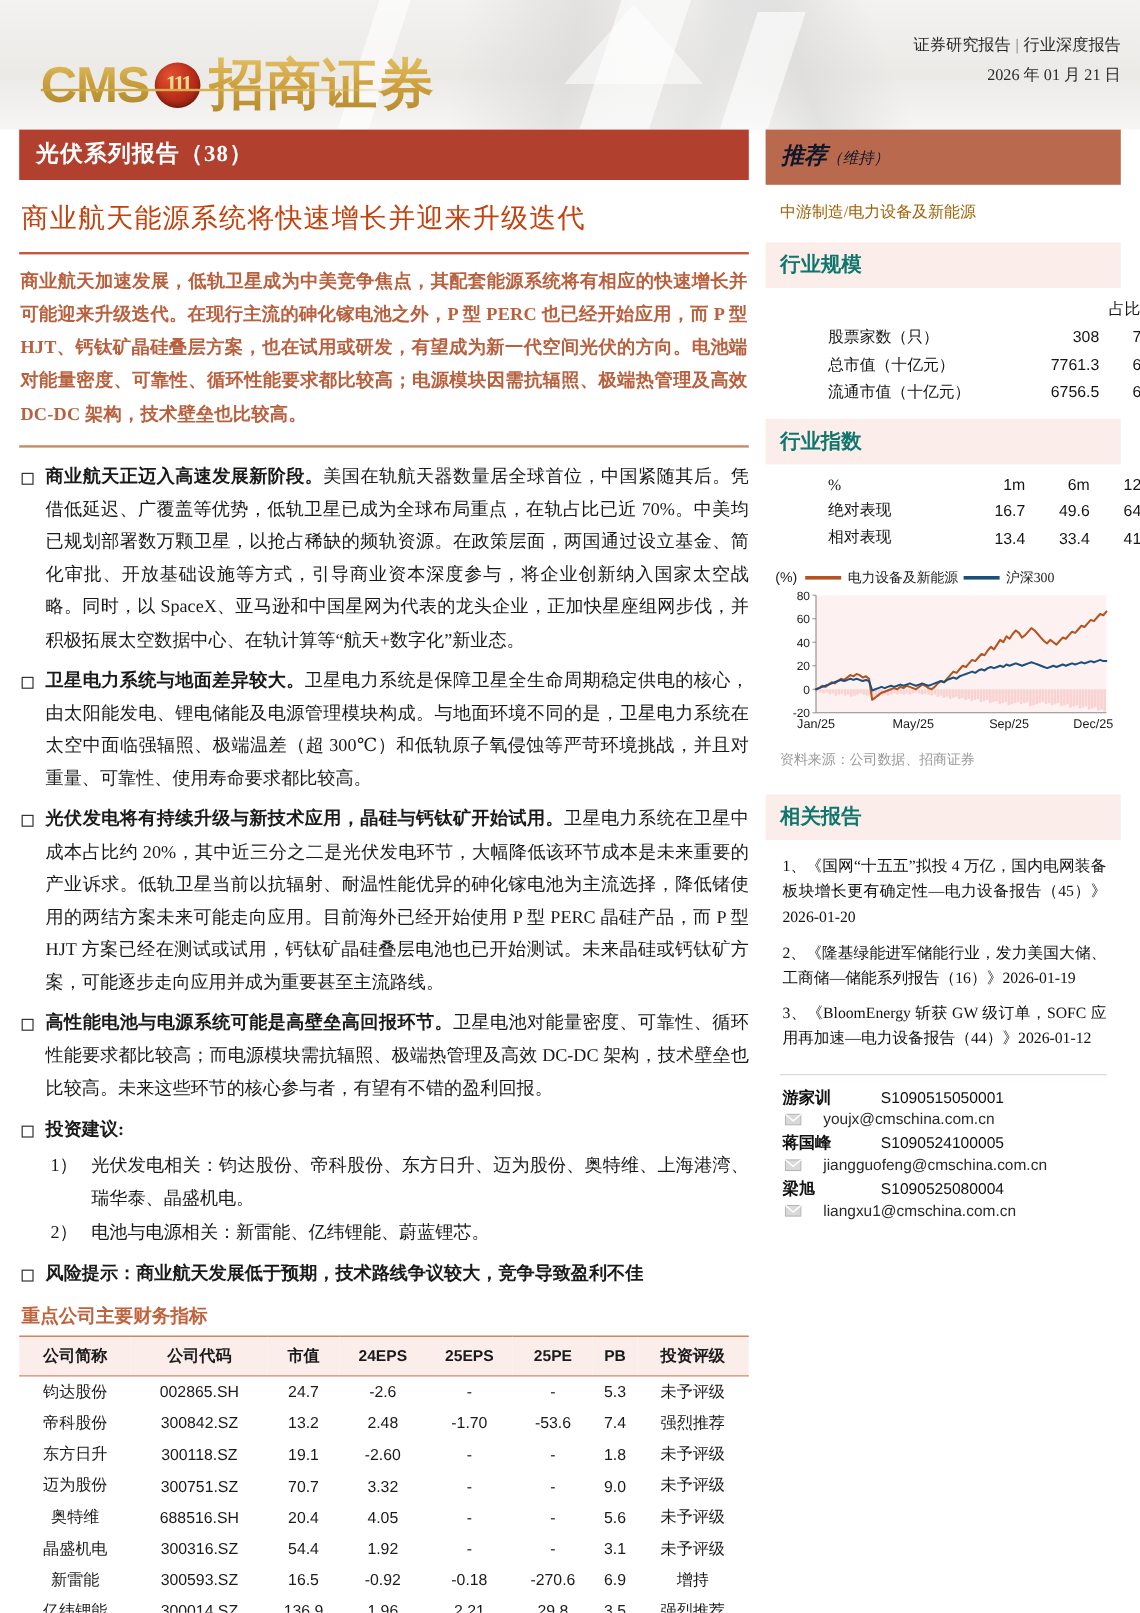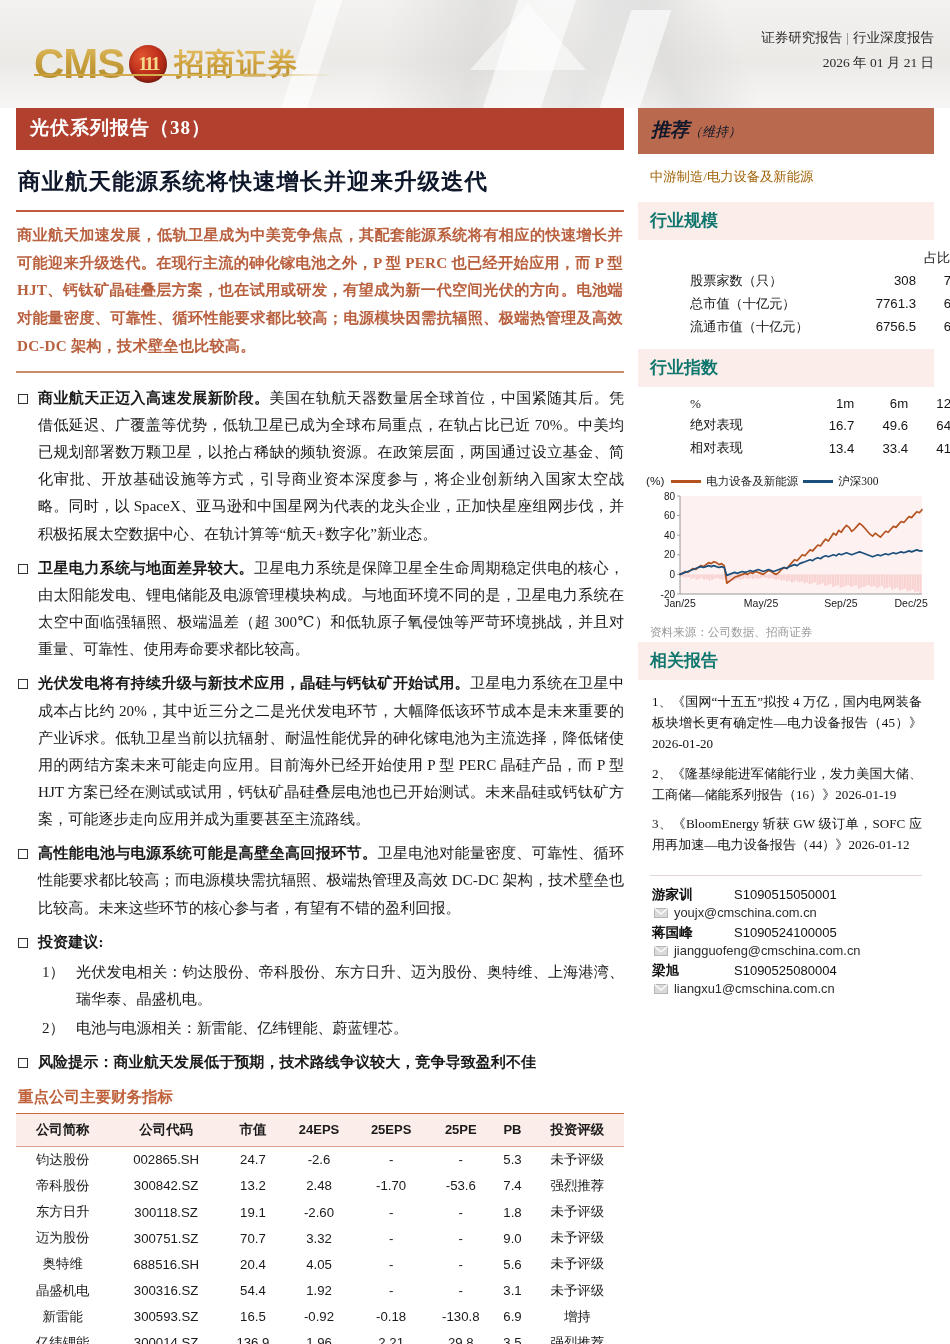--- a/index.html
+++ b/index.html
@@ -44,21 +44,21 @@
     width:38px;height:38px;border-radius:50%; margin:0 7px 0 5px;
     background: radial-gradient(circle at 34% 30%, #e0532f 0%, #c0301c 45%, #8c1d10 100%);
     display:flex;align-items:center;justify-content:center;
     box-shadow: inset 0 -2px 4px rgba(0,0,0,0.35);
   }
   .logo-emblem span {
     font-family:"Liberation Serif", serif; font-weight:bold; font-size:19px;
     color:#f5d98a; letter-spacing:-2px;
   }
   .logo-cn {
-    font-family:"Liberation Serif", serif; font-weight:bold; font-size:30px;
+    font-family:"Liberation Serif", serif; font-weight:bold; font-size:46px;
     letter-spacing:1px;
     background: linear-gradient(180deg,#e8c86e 0%,#cfa23e 48%,#ab842c 100%);
     -webkit-background-clip:text; background-clip:text; color:transparent;
   }
   .logo-underline {
     position:absolute; left:34px; top:74px; width:300px; height:2px;
     background: linear-gradient(90deg,#caa03a 0%, #dbb85e 70%, rgba(219,184,94,0) 100%);
   }
   .hdr-right {
     position:absolute; right:16px; top:26px; text-align:right;
@@ -70,21 +70,21 @@
   .body { position:relative; display:flex; padding:0 16px; gap:14px; }
   .col-main { width:608px; }
   .col-side { width:296px; }
 
   
   .tag-bar {
     background:#b1402f; color:#fff; padding:7px 14px 9px;
     font-size:19px; font-weight:bold; letter-spacing:1px;
   }
   .doc-title {
-    color:#0f172a; font-size:22.5px; font-weight:bold; letter-spacing:1px;
+    color:#c2410c; font-size:22.5px; font-weight:normal; letter-spacing:1px;
     padding:16px 2px 13px; 
   }
   .title-rule { height:2px; background:#c0593f; margin-bottom:9px; }
   .abstract {
     color:#b9603f; font-size:15.2px; line-height:1.82; text-align:justify;
     font-weight:bold; letter-spacing:0.2px; padding:0 1px 8px;
   }
   .abs-rule { height:1.5px; background:#c98a6b; margin:4px 0 12px; }
 
   
@@ -139,31 +139,31 @@
   .side-tbl th { font-weight:normal; font-size:13.2px; padding:2px 0; color:#151515; }
   .side-tbl th.r { text-align:right; font-family:"Liberation Sans", sans-serif;}
   .side-tbl th.l { text-align:left; }
 
   
   .chart-box { padding:4px 6px 2px 8px; }
   .legend { display:flex; align-items:center; gap:5px; font-size:11.8px; margin-bottom:1px; }
   .legend .pct { font-family:"Liberation Sans", sans-serif; color:#222; margin-right:2px;}
   .lg-line { width:30px; height:3px; display:inline-block; }
   .lg-txt { color:#1a1a1a; font-size:11.5px; }
-  .src { font-size:11.6px; color:#9a9a9a; padding:1px 12px 2px; }
+  .src { font-size:11.6px; color:#9a9a9a; padding:1px 12px 21px; }
 
   .reports { padding:11px 12px 12px 14px; font-size:13.1px; line-height:1.62; color:#111; text-align:justify; }
   .reports p { margin-bottom:8px; }
   .rule-lt { height:1px; background:#e0d7d3; margin:0 12px; }
 
   .analysts { padding:10px 12px 6px 14px; }
   .an-row { display:flex; align-items:baseline; font-size:13.6px; margin-bottom:1px; }
   .an-name { font-weight:bold; width:82px; color:#111; }
   .an-code { font-family:"Liberation Sans", sans-serif; font-size:13px; color:#111; }
-  .an-mail { display:flex; align-items:center; gap:6px; margin:1px 0 4px 2px; }
+  .an-mail { display:flex; align-items:center; gap:18px; margin:1px 0 4px 2px; }
   .mail-ico { width:14px;height:10px; position:relative; flex:0 0 auto; }
   .mail-ico svg { display:block; }
   .an-email { font-family:"Liberation Sans", sans-serif; font-size:12.9px; color:#2a2a2a; }
 </style>
 </head>
 <body>
 
 <div class="page">
 
   <div class="hdr">
@@ -300,21 +300,21 @@
             <td class="num">-</td>
             <td class="num">3.1</td>
             <td>未予评级</td>
           </tr>
           <tr>
             <td>新雷能</td>
             <td class="num">300593.SZ</td>
             <td class="num">16.5</td>
             <td class="num">-0.92</td>
             <td class="num">-0.18</td>
-            <td class="num">-130.8</td>
+            <td class="num">-270.6</td>
             <td class="num">6.9</td>
             <td>增持</td>
           </tr>
           <tr>
             <td>亿纬锂能</td>
             <td class="num">300014.SZ</td>
             <td class="num">136.9</td>
             <td class="num">1.96</td>
             <td class="num">2.21</td>
             <td class="num">29.8</td>

